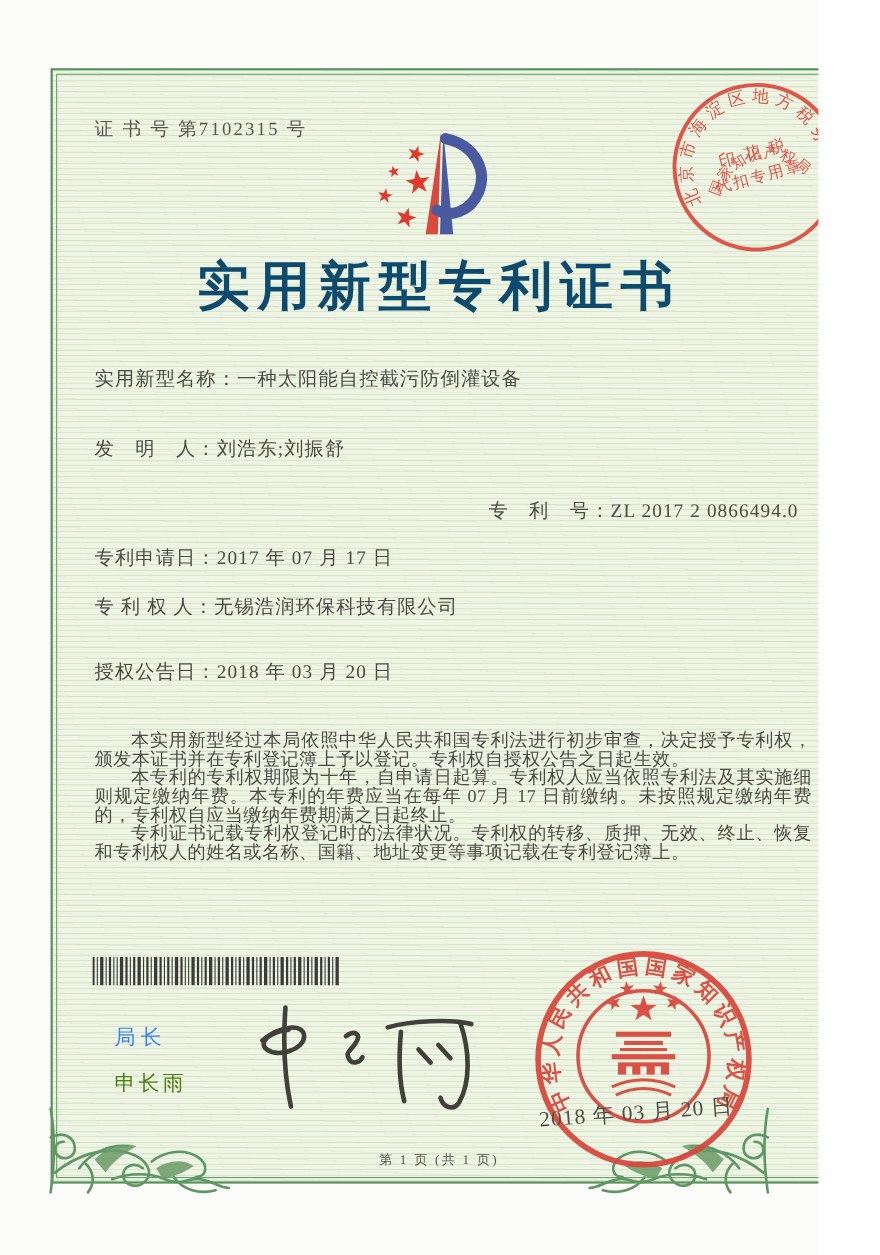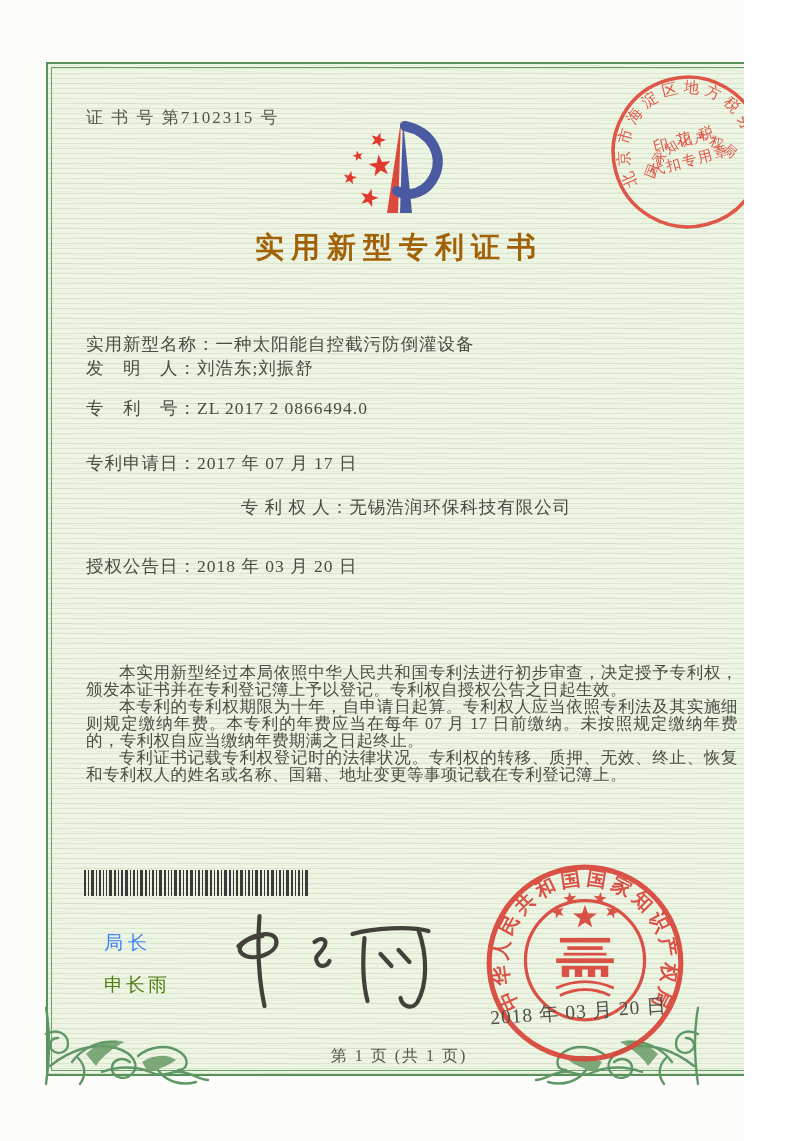--- a/index.html
+++ b/index.html
@@ -31,48 +31,48 @@
   .corner-flourish.right{right:42px;top:938px;transform:scaleX(-1);}
 
   .cert-number{
     position:absolute;left:86px;top:106px;z-index:4;
     font-size:17px;letter-spacing:2px;color:#55554d;
   }
   .logo{position:absolute;left:332px;top:114px;z-index:4;}
   .tax-stamp{position:absolute;left:606px;top:70px;z-index:5;opacity:0.92;}
   .title{
     position:absolute;left:46px;top:228px;width:706px;z-index:4;
-    text-align:center;font-size:29px;font-weight:700;letter-spacing:7px;color:#a16207;
+    text-align:center;font-size:48px;font-weight:700;letter-spacing:7px;color:#0c4a6e;
   }
   .fields{position:absolute;left:86px;top:332px;width:640px;z-index:4;}
   .field{font-size:17.5px;line-height:24px;letter-spacing:1px;color:#4b4b44;}
-  .field:nth-child(1){}
-  .field:nth-child(2){margin-bottom:16px;font-family:Liberation Serif, serif;}
-  .field:nth-child(3){margin-bottom:31px;}
+  .field:nth-child(1){margin-bottom:40px;}
+  .field:nth-child(2){margin-bottom:32px;font-family:Liberation Serif, serif;}
+  .field:nth-child(3){margin-bottom:19px;text-align:right;}
   .field:nth-child(4){margin-bottom:20px;}
-  .field:nth-child(5){margin-bottom:35px;text-align:center;}
+  .field:nth-child(5){margin-bottom:35px;}
   .f-label{white-space:pre;}
   .paragraphs{position:absolute;left:86px;top:664px;width:652px;z-index:4;}
   .paragraphs p{
     margin:0;text-indent:2em;text-align:justify;
     font-size:16.5px;line-height:17px;letter-spacing:0.4px;color:#4c4c44;
   }
   .barcode{position:absolute;left:84px;top:870px;z-index:4;}
   .signer-title{position:absolute;left:104px;top:930px;font-size:19px;letter-spacing:5px;z-index:4;color:#3b82f6;}
   .signer-name{position:absolute;left:104px;top:972px;font-size:19px;letter-spacing:3px;z-index:4;color:#4d7c0f;}
   .signature{position:absolute;left:212px;top:906px;z-index:4;}
   .official-seal{position:absolute;left:478px;top:856px;z-index:5;opacity:0.93;}
   .issue-date{
     position:absolute;left:490px;top:998px;z-index:6;
     font-size:19.5px;letter-spacing:1px;color:#4e4e44;transform:rotate(-4deg);
     white-space:nowrap;
   }
   .page-footer{
     position:absolute;left:46px;top:1046px;width:706px;z-index:4;
-    text-align:center;font-size:16px;letter-spacing:2px;color:#55554c;
+    text-align:center;font-size:12px;letter-spacing:2px;color:#55554c;
   }
 </style>
 </head>
 <body>
 
 <div class="page">
 
   <div class="frame"></div>
 
   <svg class="corner-flourish left" width="170" height="150" viewBox="0 0 170 150">

